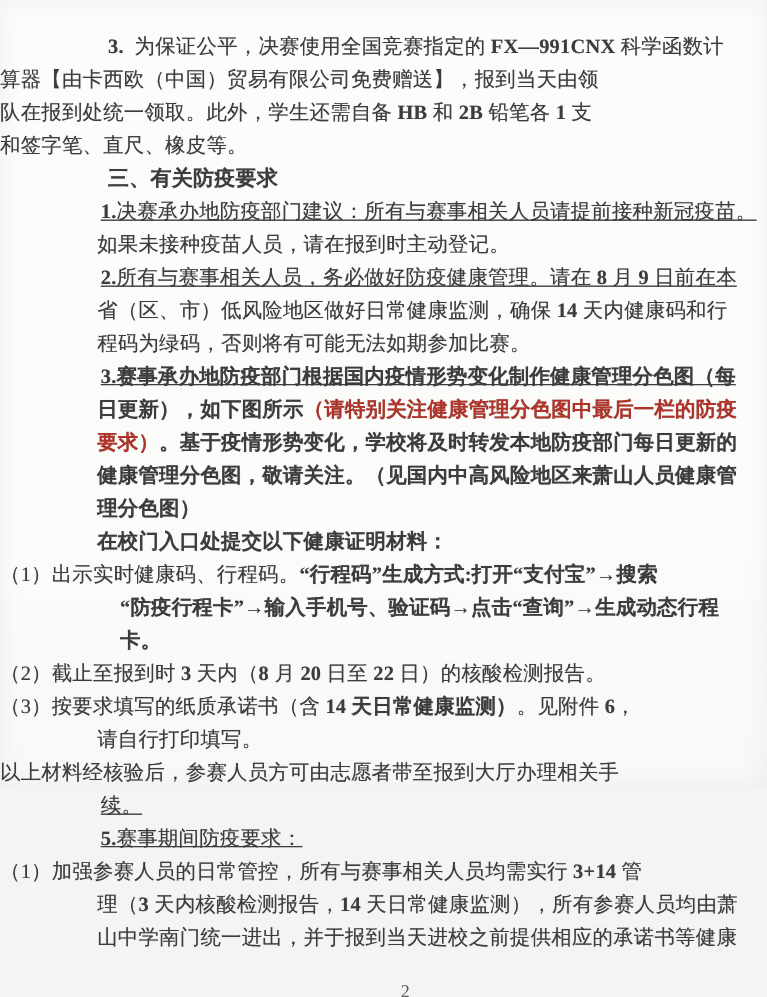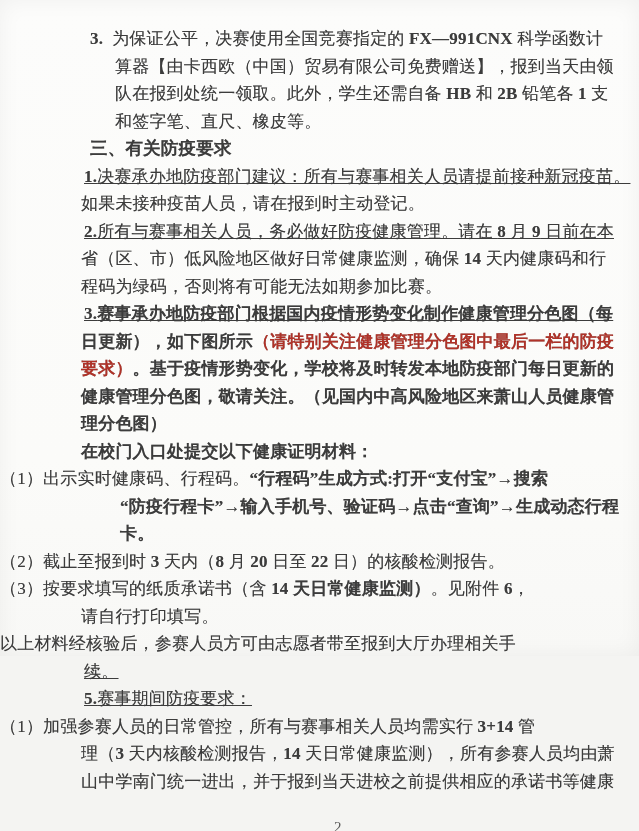--- a/index.html
+++ b/index.html
@@ -20,23 +20,23 @@
     text-shadow:0 0 0.6px rgba(80,80,80,0.55);
   }
   .b{font-weight:bold;}
   .r{font-weight:bold;color:#b03228;}
   
   .i-heading{padding-left:90px;font-weight:bold;font-size:17.5px;}
   .i-item{padding-left:84px;text-decoration:underline;}
   .i-cont{padding-left:81px;}
   .i-topnum{padding-left:90px;}
   .i-topnum span:first-child{margin-right:9px;}
-  .i-topcont{padding-left:115px;}
+  .i-topcont{}
   .i-paren{}
-  .i-parencont{padding-left:120px;}
+  .i-parencont{padding-left:57px;margin-left:43px;}
   .i-firstind{}
   .pagenum{
     position:absolute;left:334px;top:819px;
     font-size:15px;color:#5a5a5a;font-family:"Liberation Serif","DejaVu Serif",serif;
   }
 </style>
 </head>
 <body>
 
 <div class="page">

